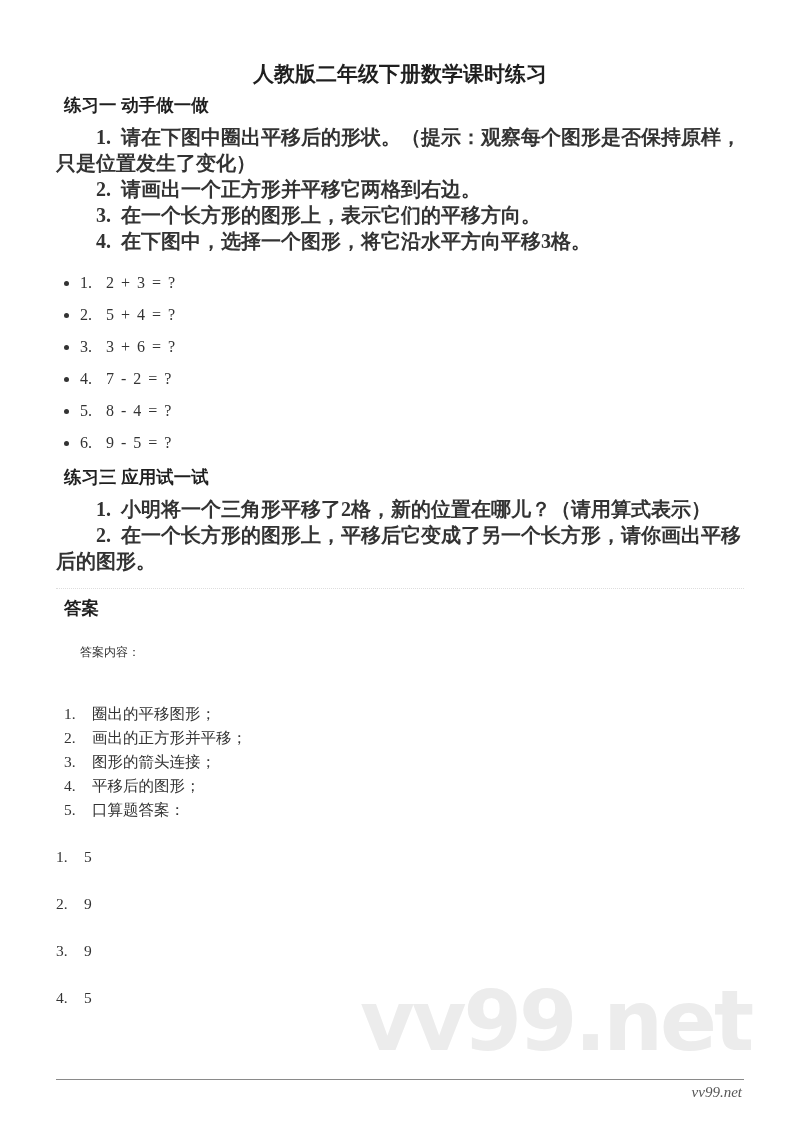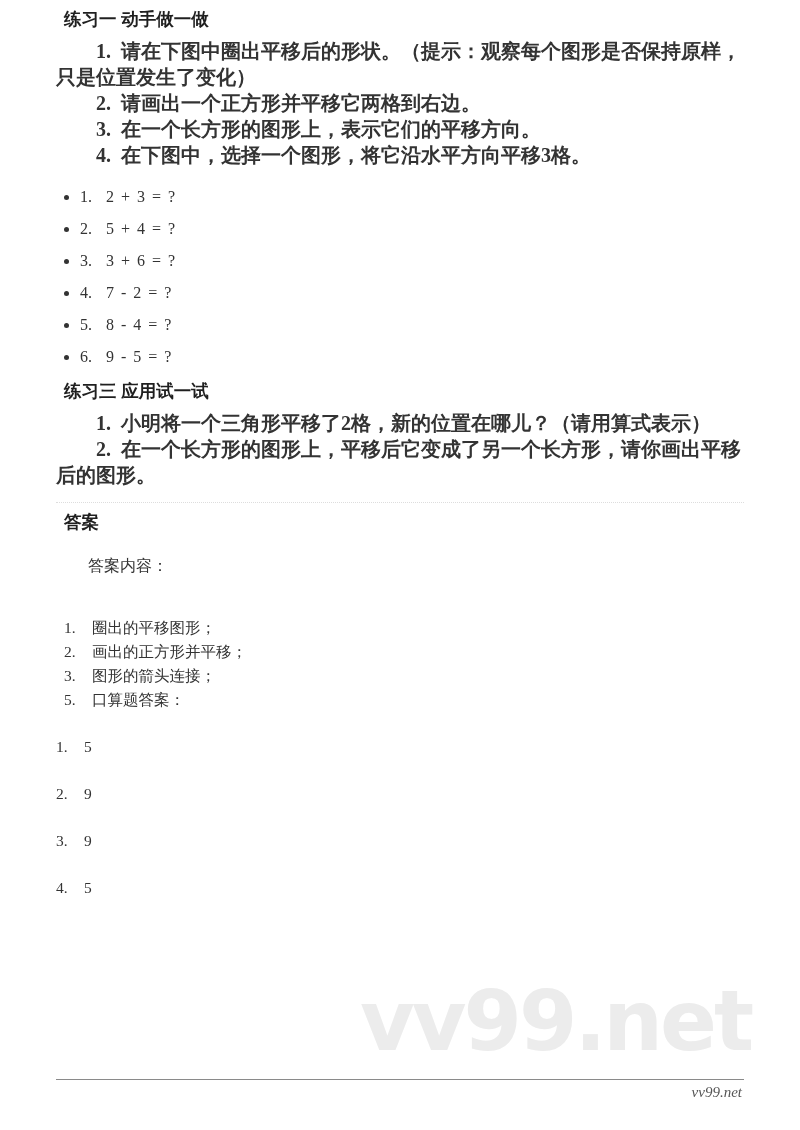--- a/index.html
+++ b/index.html
@@ -84,21 +84,21 @@
   ul.oral-list .q-num{margin-right:14px;}
   ul.oral-list .expr{letter-spacing:1.5px;}
   .answers-divider{
     margin-top:14px;
     border:0;
     border-top:1px dotted #dddddd;
     height:0;
   }
   p.answers-intro{
     margin:20px 0 0 0;
-    font-size:16px;
+    font-size:12px;
     line-height:26px;
     text-indent:2em;
     font-family:Liberation Serif, serif;
   }
   ol.answer-list{
     margin:37px 0 0 8px;
     padding:0;
     list-style:none;
   }
   ol.answer-list li{
@@ -141,20 +141,21 @@
     z-index:1;
   }
 </style>
 </head>
 <body>
 
 <div class="watermark">vv99.net</div>
 
 <main class="content">
 
+  <h1 class="doc-title">人教版二年级下册数学课时练习</h1>
 
   <section>
     <h2 class="section-heading mt-sec1">练习一 动手做一做</h2>
     <p class="q q-first">
       <span class="q-num">1.</span><span>请在下图中圈出平移后的形状。（提示：观察每个图形是否保持原样，只是位置发生了变化）</span>
     </p>
     <p class="q q-next">
       <span class="q-num">2.</span><span>请画出一个正方形并平移它两格到右边。</span>
     </p>
     <p class="q q-next">
@@ -207,20 +208,23 @@
       <li>
         <span class="q-num">1.</span><span>圈出的平移图形；</span>
       </li>
       <li>
         <span class="q-num">2.</span><span>画出的正方形并平移；</span>
       </li>
       <li>
         <span class="q-num">3.</span><span>图形的箭头连接；</span>
       </li>
       <li>
+        <span class="q-num">4.</span><span>平移后的图形；</span>
+      </li>
+      <li>
         <span class="q-num">5.</span><span>口算题答案：</span>
       </li>
     </ol>
 
     <ol class="result-list">
       <li>
         <span class="q-num">1.</span><span>5</span>
       </li>
       <li>
         <span class="q-num">2.</span><span>9</span>

